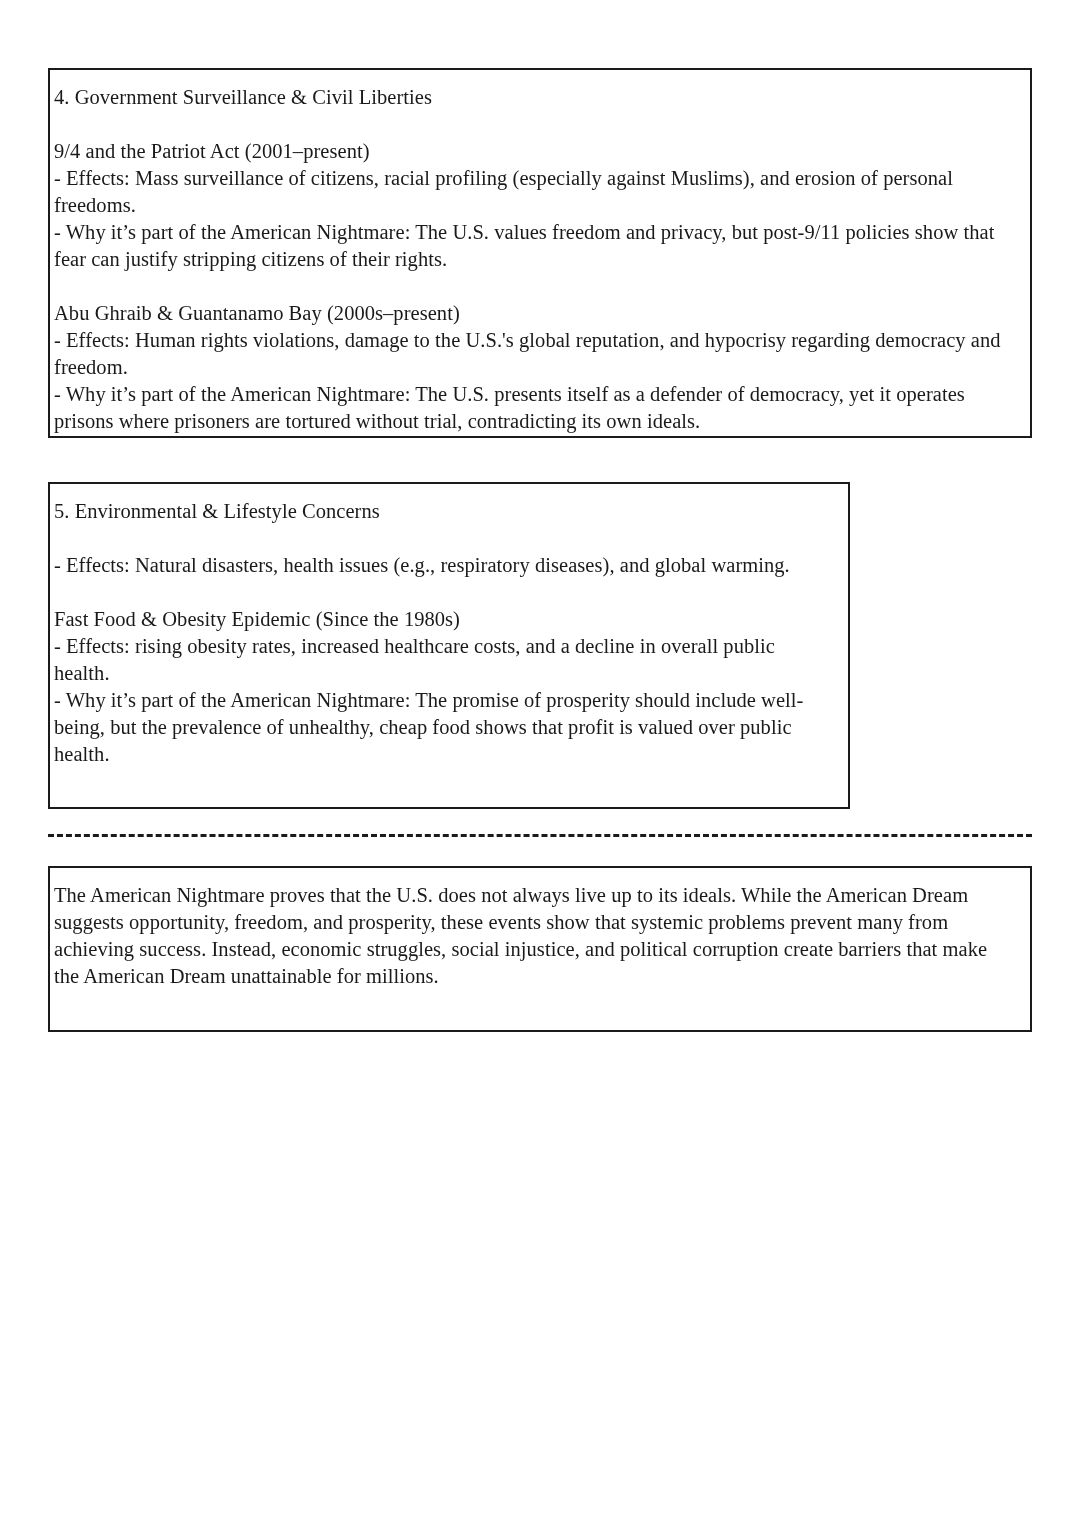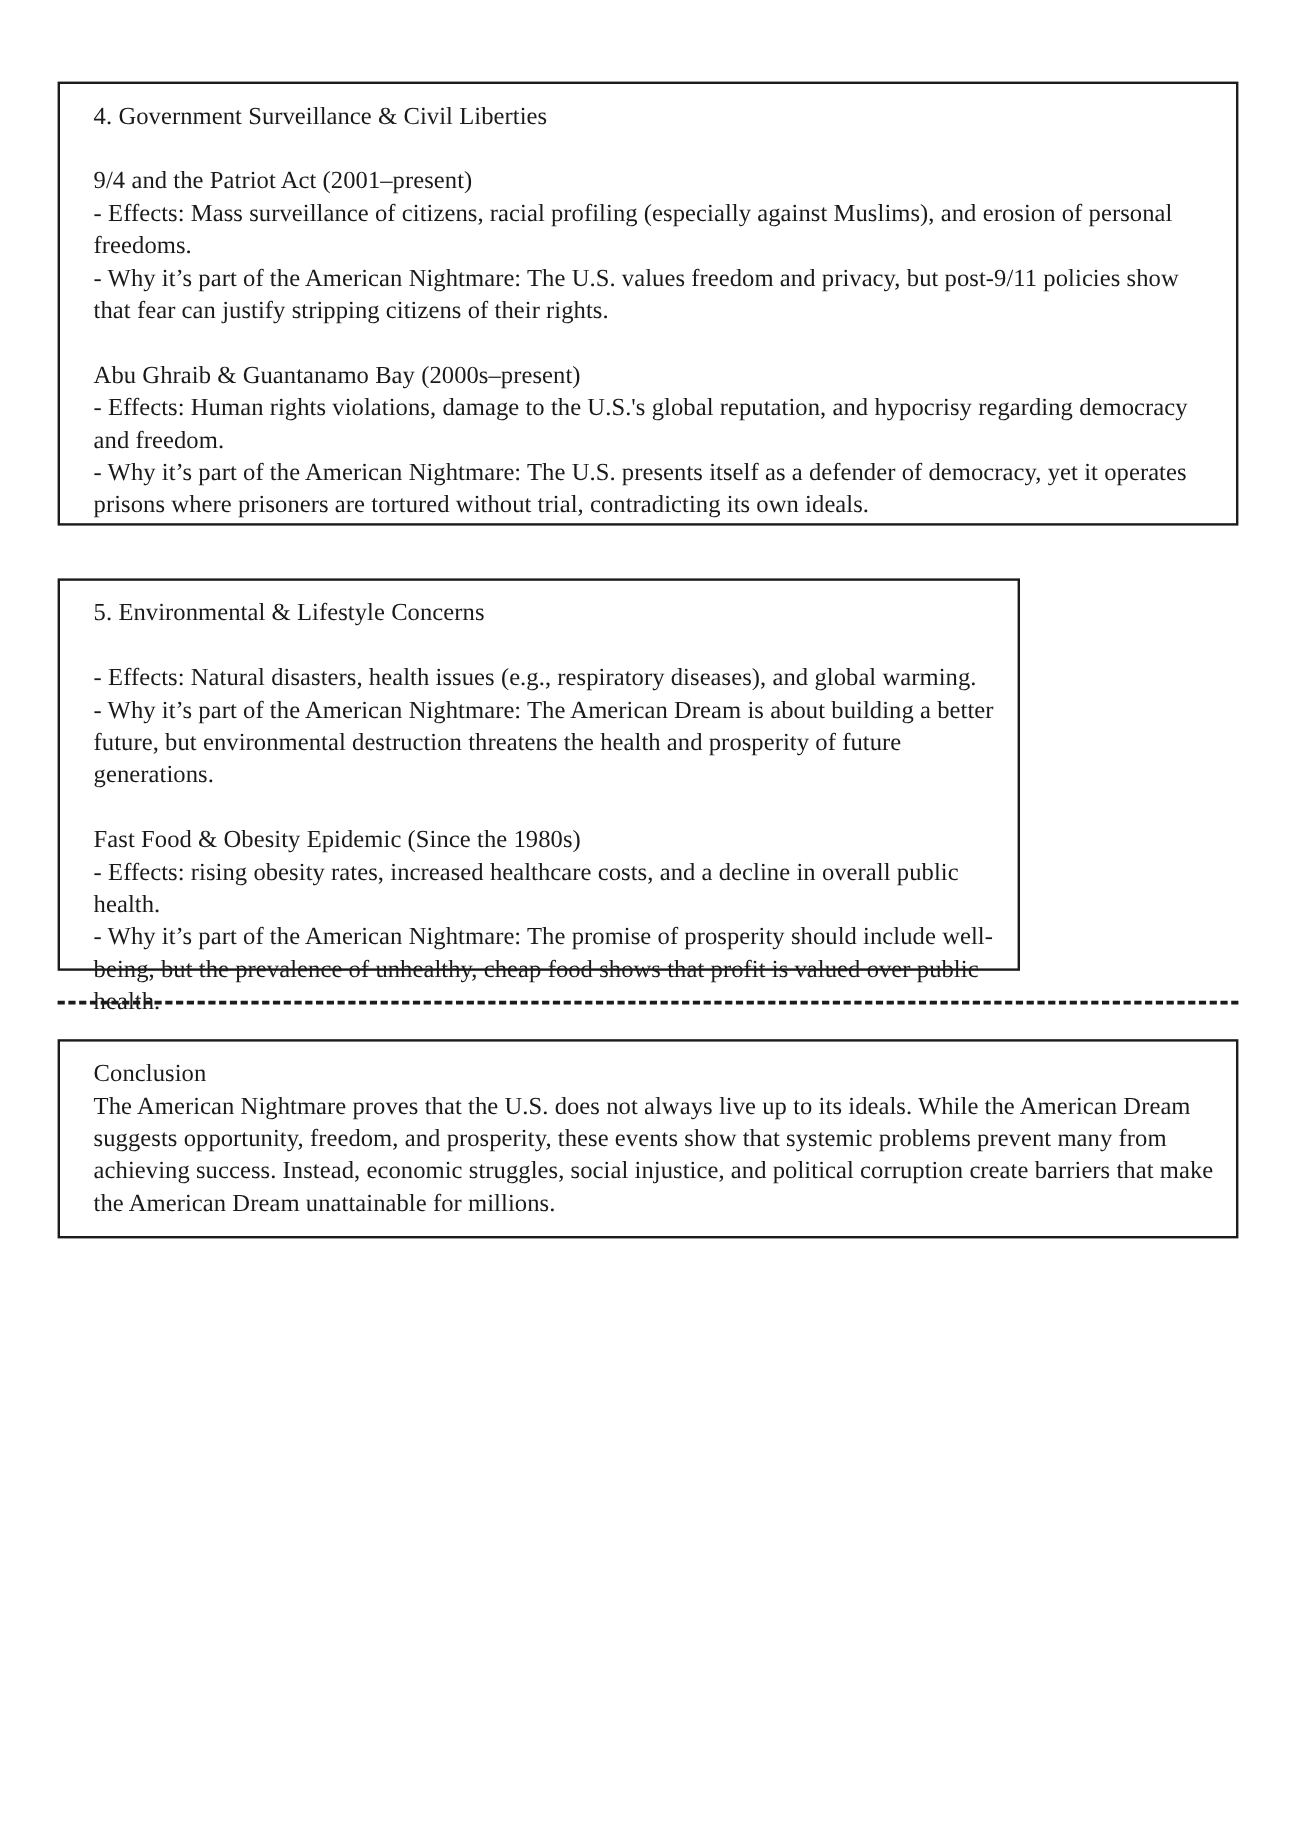--- a/index.html
+++ b/index.html
@@ -21,21 +21,21 @@
     top: 0;
     width: 1080px;
     height: 1528px;
     background: #ffffff;
   }
   .section-box {
     position: absolute;
     box-sizing: border-box;
     border: 2px solid #1b1b1b;
     background: #ffffff;
-    padding: 14px 16px 14px 28px;
+    padding: 14px 16px 14px 4px;
   }
   #box-surveillance {
     left: 48px;
     top: 68px;
     width: 984px;
     height: 370px;
   }
   #box-environment {
     left: 48px;
     top: 482px;
@@ -84,27 +84,25 @@
     <div class="blank-line"></div>
     <div class="body-line para">Abu Ghraib &amp; Guantanamo Bay (2000s–present)</div>
     <div class="body-line para">- Effects: Human rights violations, damage to the U.S.'s global reputation, and hypocrisy regarding democracy and freedom.</div>
     <div class="body-line para">- Why it’s part of the American Nightmare: The U.S. presents itself as a defender of democracy, yet it operates prisons where prisoners are tortured without trial, contradicting its own ideals.</div>
   </div>
 
   <div class="section-box" id="box-environment">
     <div class="body-line para">5. Environmental &amp; Lifestyle Concerns</div>
     <div class="blank-line"></div>
     <div class="body-line para">- Effects: Natural disasters, health issues (e.g., respiratory diseases), and global warming.</div>
-    <div class="body-line para">- Why it’s part of the American Nightmare: The American Dream is about building a better future, but environmental destruction threatens the health and prosperity of future generations.</div>
     <div class="blank-line"></div>
     <div class="body-line para">Fast Food &amp; Obesity Epidemic (Since the 1980s)</div>
     <div class="body-line para">- Effects: rising obesity rates, increased healthcare costs, and a decline in overall public health.</div>
     <div class="body-line para">- Why it’s part of the American Nightmare: The promise of prosperity should include well-being, but the prevalence of unhealthy, cheap food shows that profit is valued over public health.</div>
   </div>
 
   <div class="dashed-divider"></div>
 
   <div class="section-box" id="box-conclusion">
-    <div class="body-line para">Conclusion</div>
     <div class="body-line para">The American Nightmare proves that the U.S. does not always live up to its ideals. While the American Dream suggests opportunity, freedom, and prosperity, these events show that systemic problems prevent many from achieving success. Instead, economic struggles, social injustice, and political corruption create barriers that make the American Dream unattainable for millions.</div>
   </div>
 
 </div>
 
 </body></html>

